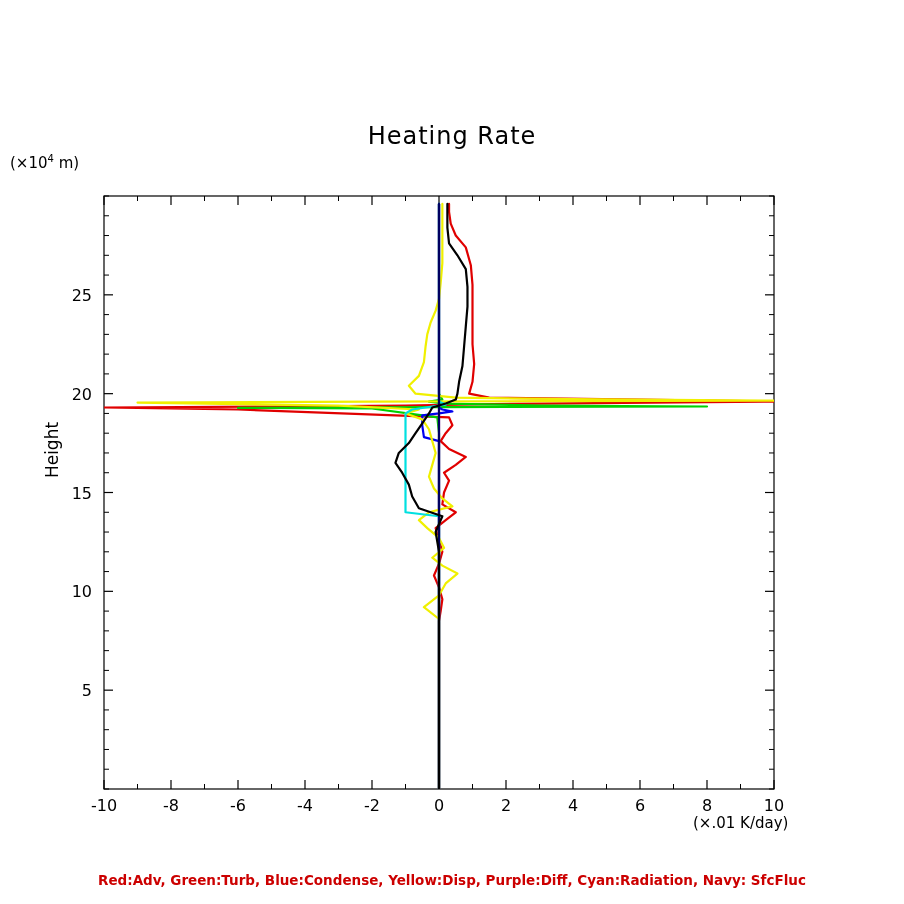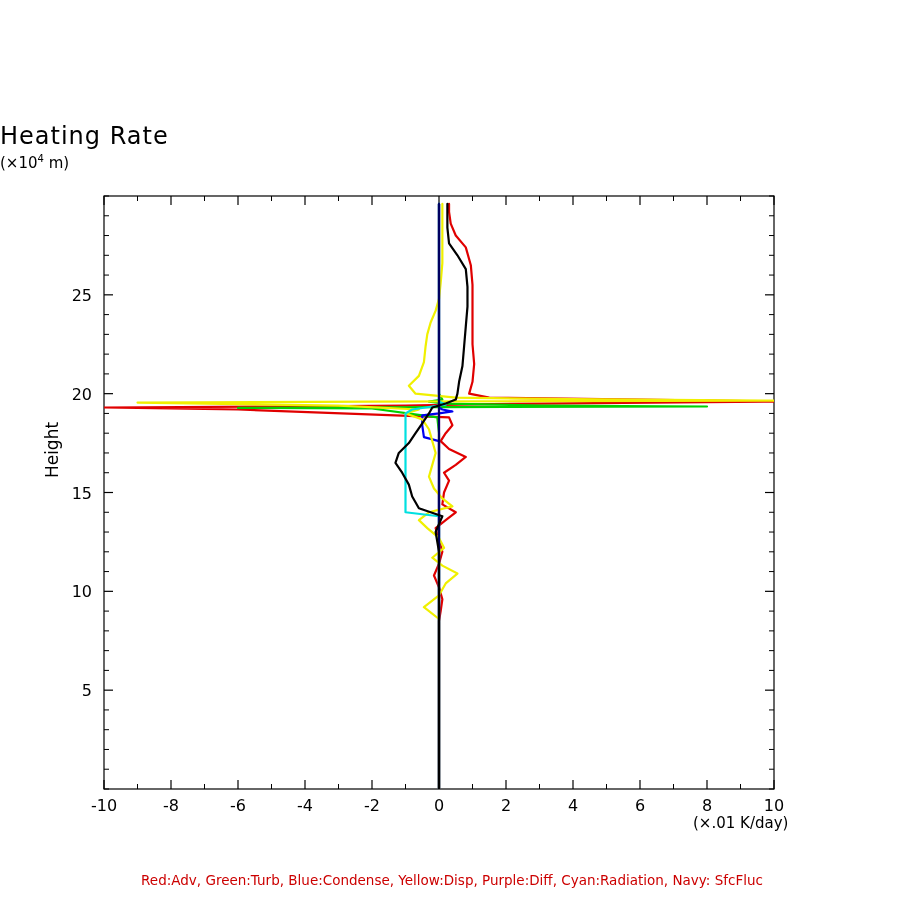--- a/index.html
+++ b/index.html
@@ -19,27 +19,28 @@
     position: absolute;
     left: 0; top: 0;
     width: 904px;
     height: 904px;
   }
   .title {
     position: absolute;
     left: 0;
     top: 122px;
     width: 904px;
+    text-align: center;
     font-size: 24px;
     letter-spacing: 1px;
     font-family: "DejaVu Sans", sans-serif;
   }
   .ylabel-units {
     position: absolute;
-    left: 0;
+    left: 10px;
     top: 153px;
     font-size: 15px;
     white-space: nowrap;
   }
   .ylabel-units sup {
     font-size: 10px;
     vertical-align: super;
   }
   .xlabel-units {
     position: absolute;
@@ -60,20 +61,21 @@
   }
   .caption {
     position: absolute;
     left: 0;
     top: 872px;
     width: 904px;
     text-align: center;
     font-size: 13.5px;
     color: #cc0000;
     white-space: nowrap;
+    font-weight: bold;
   }
   svg.plot {
     position: absolute;
     left: 0;
     top: 0;
   }
   text.tick {
     font-family: "DejaVu Sans", sans-serif;
     font-size: 16px;
     fill: #000000;

